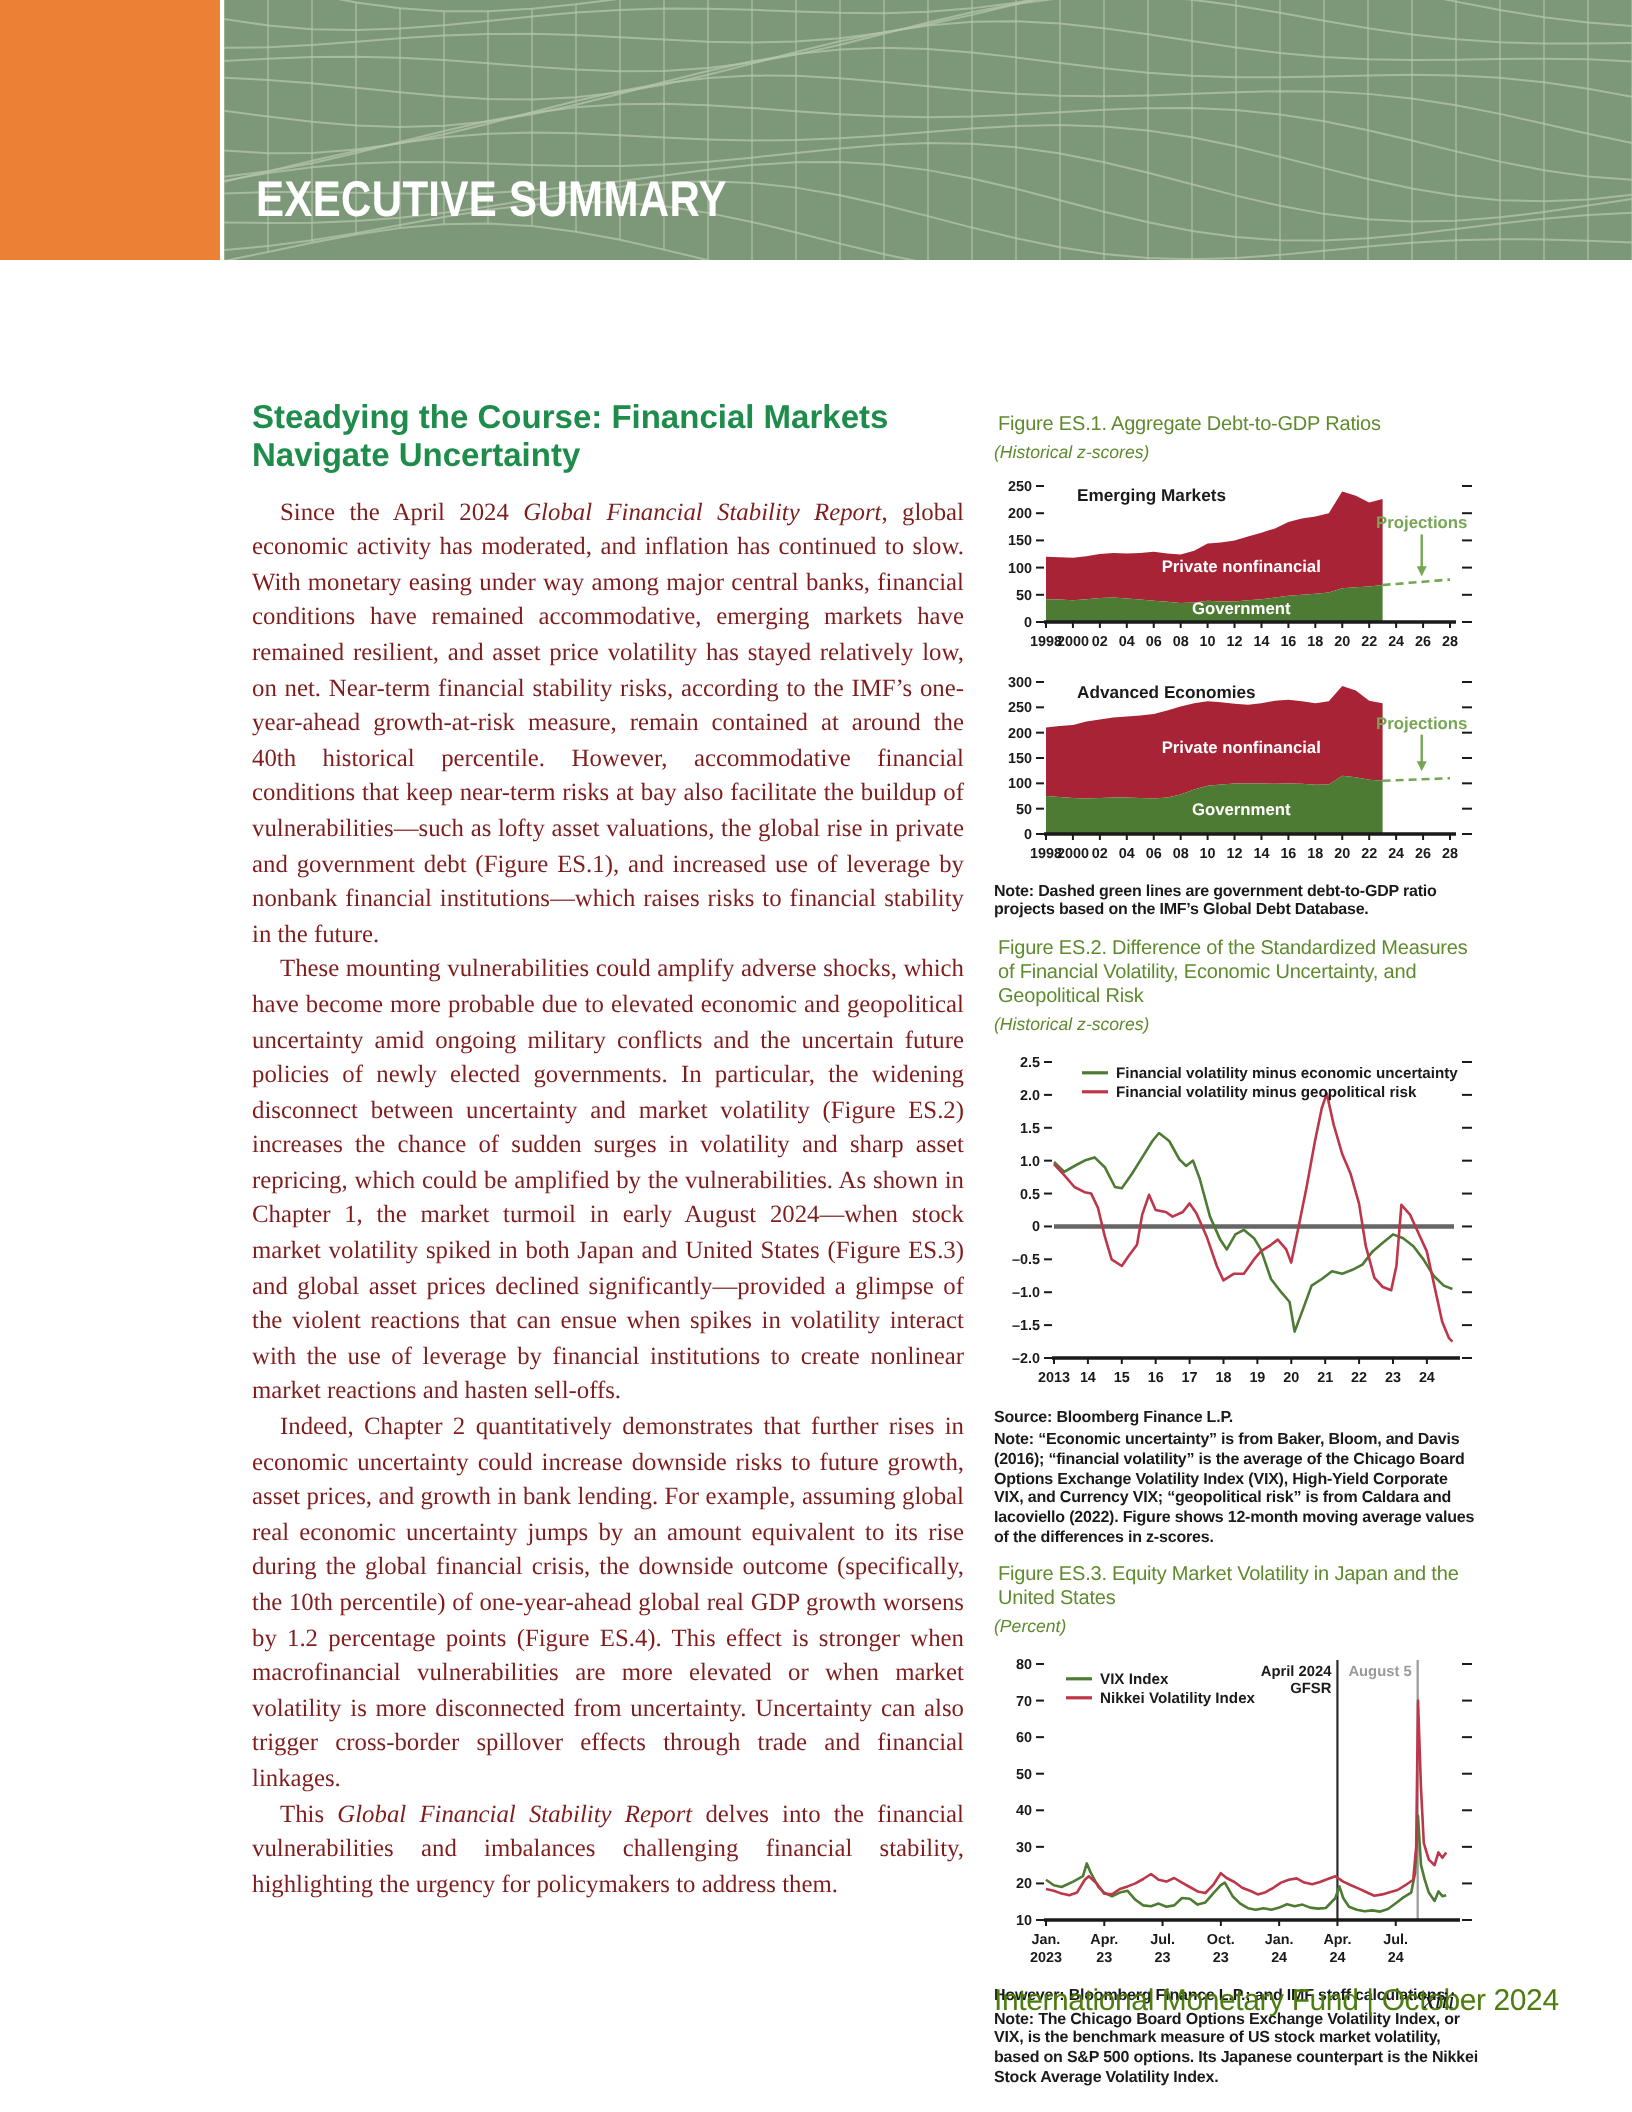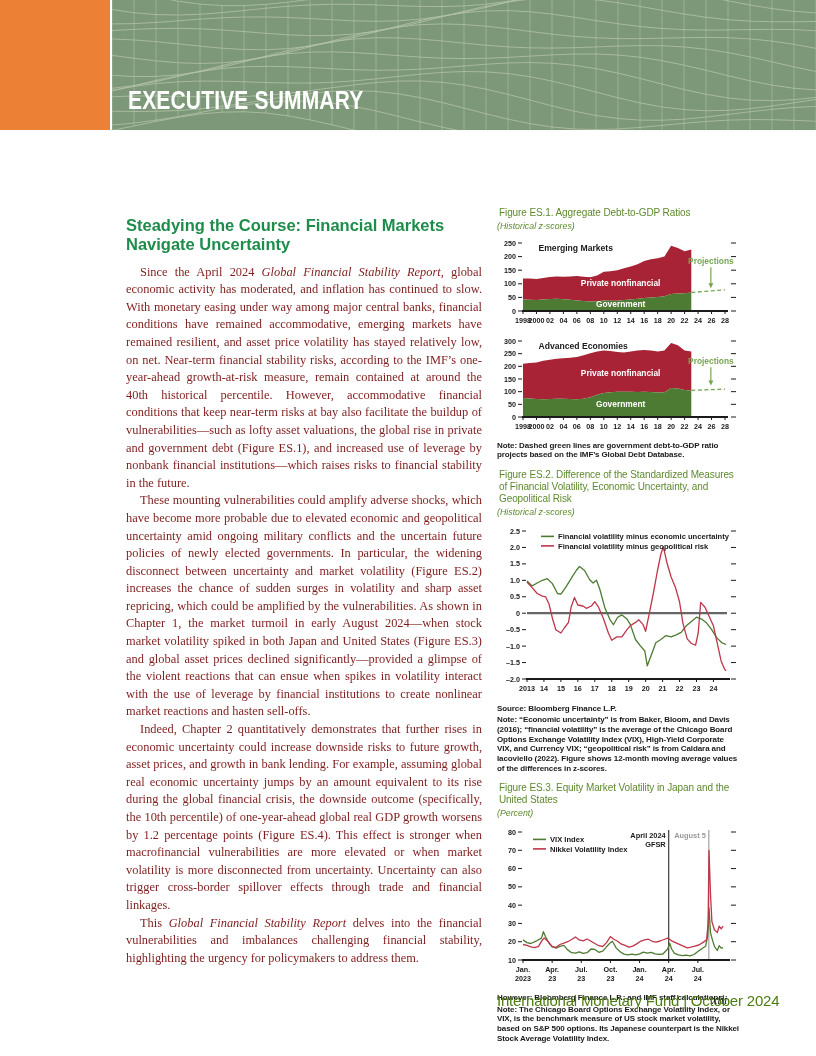--- a/index.html
+++ b/index.html
@@ -8,21 +8,21 @@
   
   .hdr{position:absolute;top:0;left:0;width:816px;height:130px;}
   .hdr-orange{position:absolute;top:0;left:0;width:110px;height:130px;background:#EC8034;}
   .hdr-green{position:absolute;top:0;left:112px;width:704px;height:130px;background:#7D9878;overflow:hidden;}
   .hdr-green svg{position:absolute;top:0;left:0;}
   .hdr-title{position:absolute;left:128px;top:86px;margin:0;color:#ffffff;
              font-size:25px;font-weight:700;letter-spacing:0.2px;
              transform:scaleX(.84);transform-origin:left center;white-space:nowrap;}
   
   .text-col{position:absolute;left:126px;top:200px;width:356px;}
-  .sec-heading{margin:16px 0 10px 0;color:#1E8C4B;font-size:16.5px;line-height:1.14;font-weight:700;}
+  .sec-heading{margin:0 0 10px 0;color:#1E8C4B;font-size:16.5px;line-height:1.14;font-weight:700;}
   .text-col p{margin:0;color:#7f1d1d;font-family:"Liberation Serif",serif;
               font-size:12.4px;line-height:17.6px;text-align:justify;text-indent:14px;}
   .text-col p i{font-style:italic;}
   
   .fig-col{position:absolute;left:497px;top:205px;width:242px;}
   figure{margin:0 0 9px 0;padding:0;}
   .fig-title{margin:2px;color:#5E8A2D;font-size:10px;line-height:1.2;font-weight:400;letter-spacing:-0.1px;}
   .fig-sub{color:#5E8A2D;font-size:8.8px;font-style:italic;line-height:1.2;margin-bottom:3px;}
   .fig-note{font-size:8px;line-height:9.7px;font-weight:700;color:#1a1a1a;letter-spacing:-0.1px;margin-top:2px;}
   .fig-note.src{margin-top:5px;}

